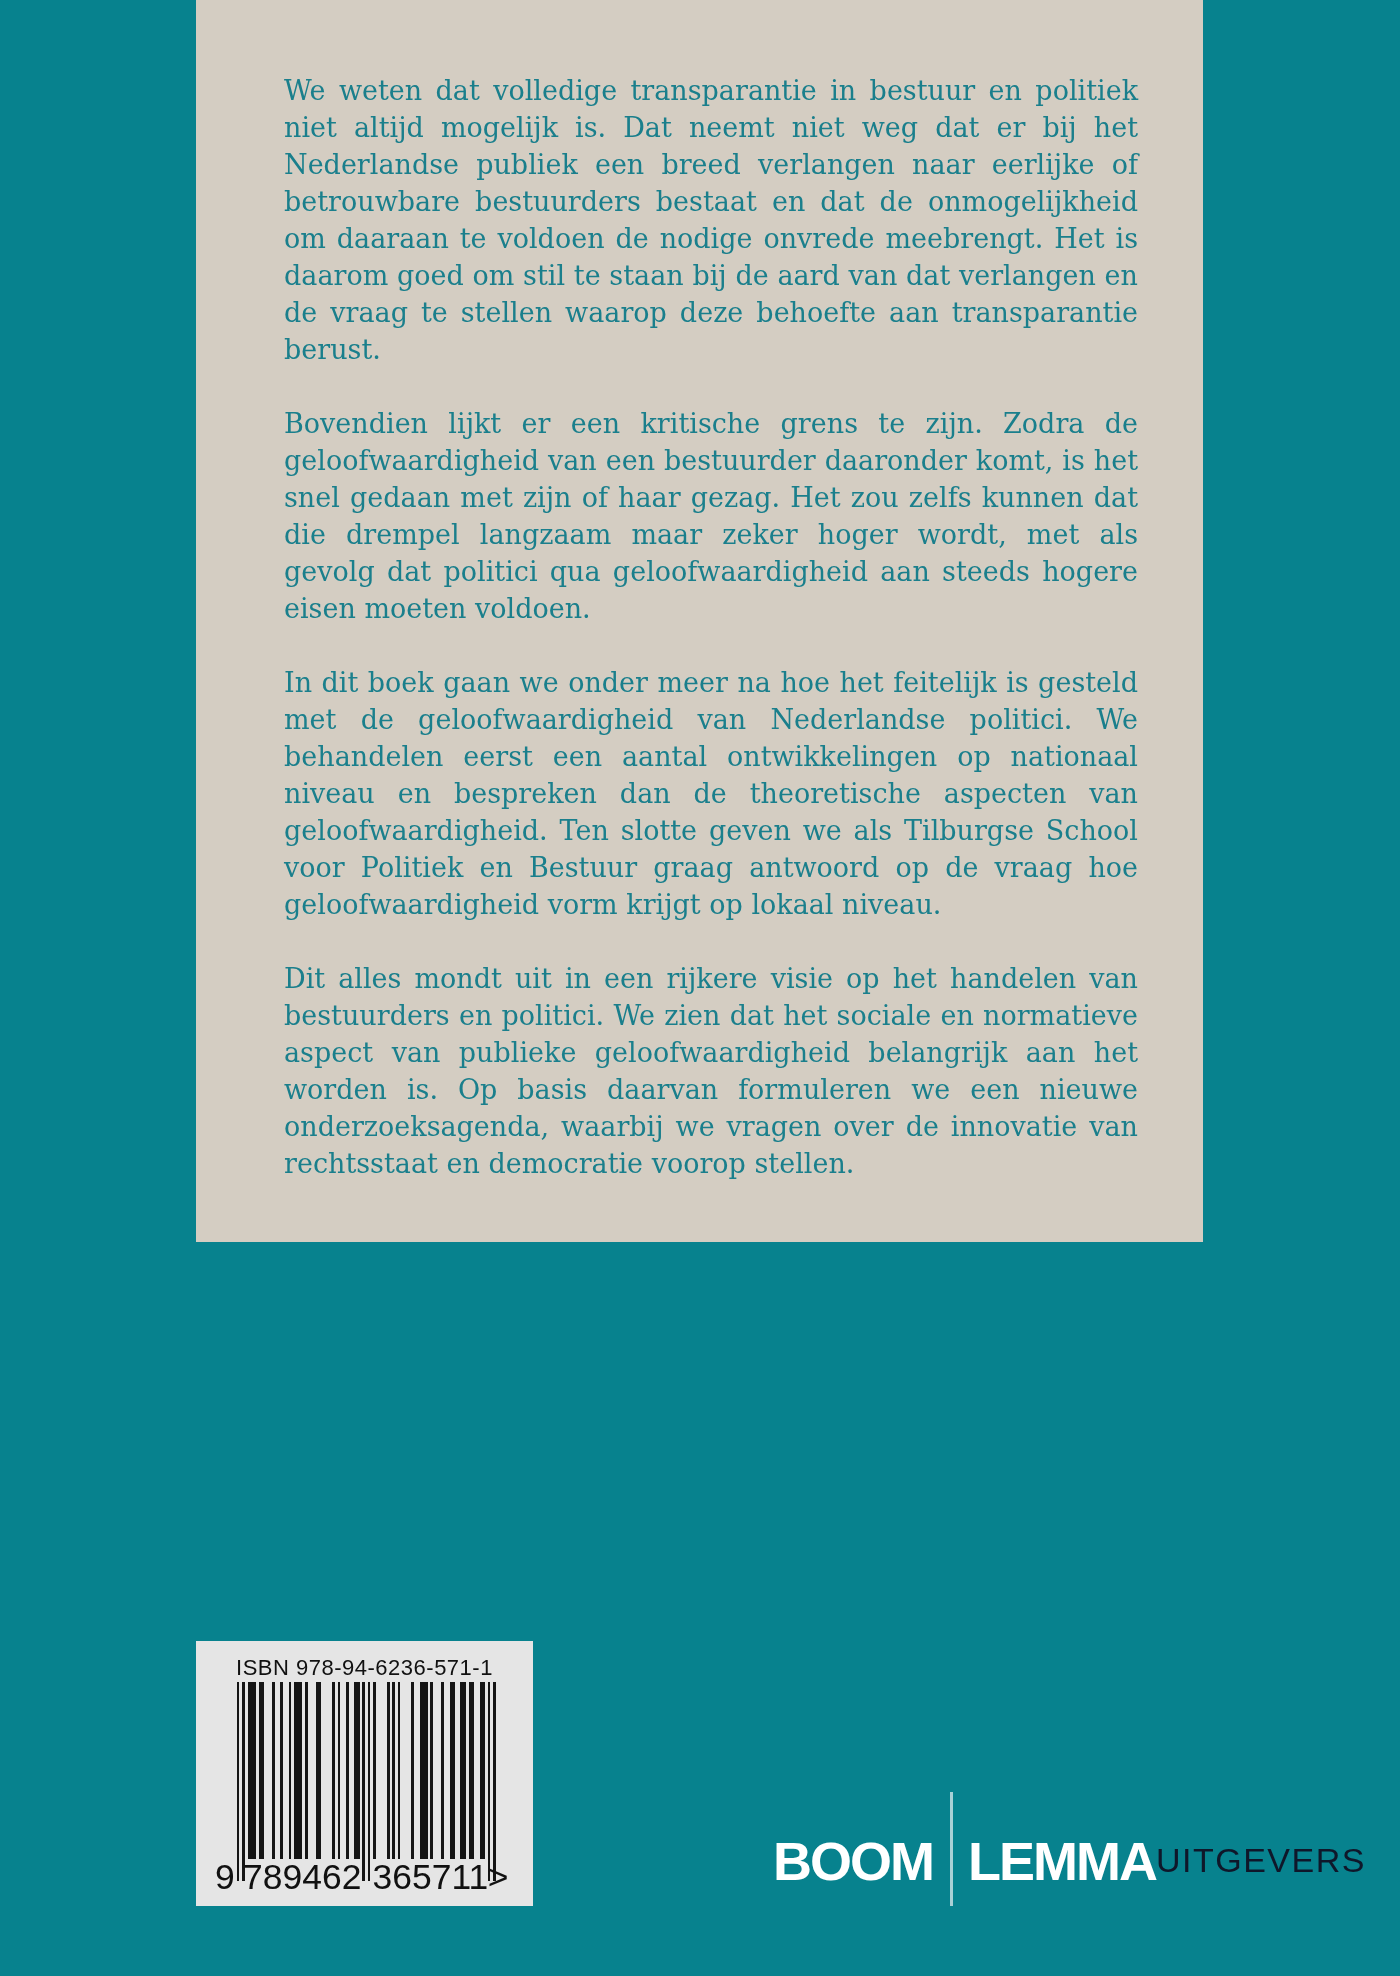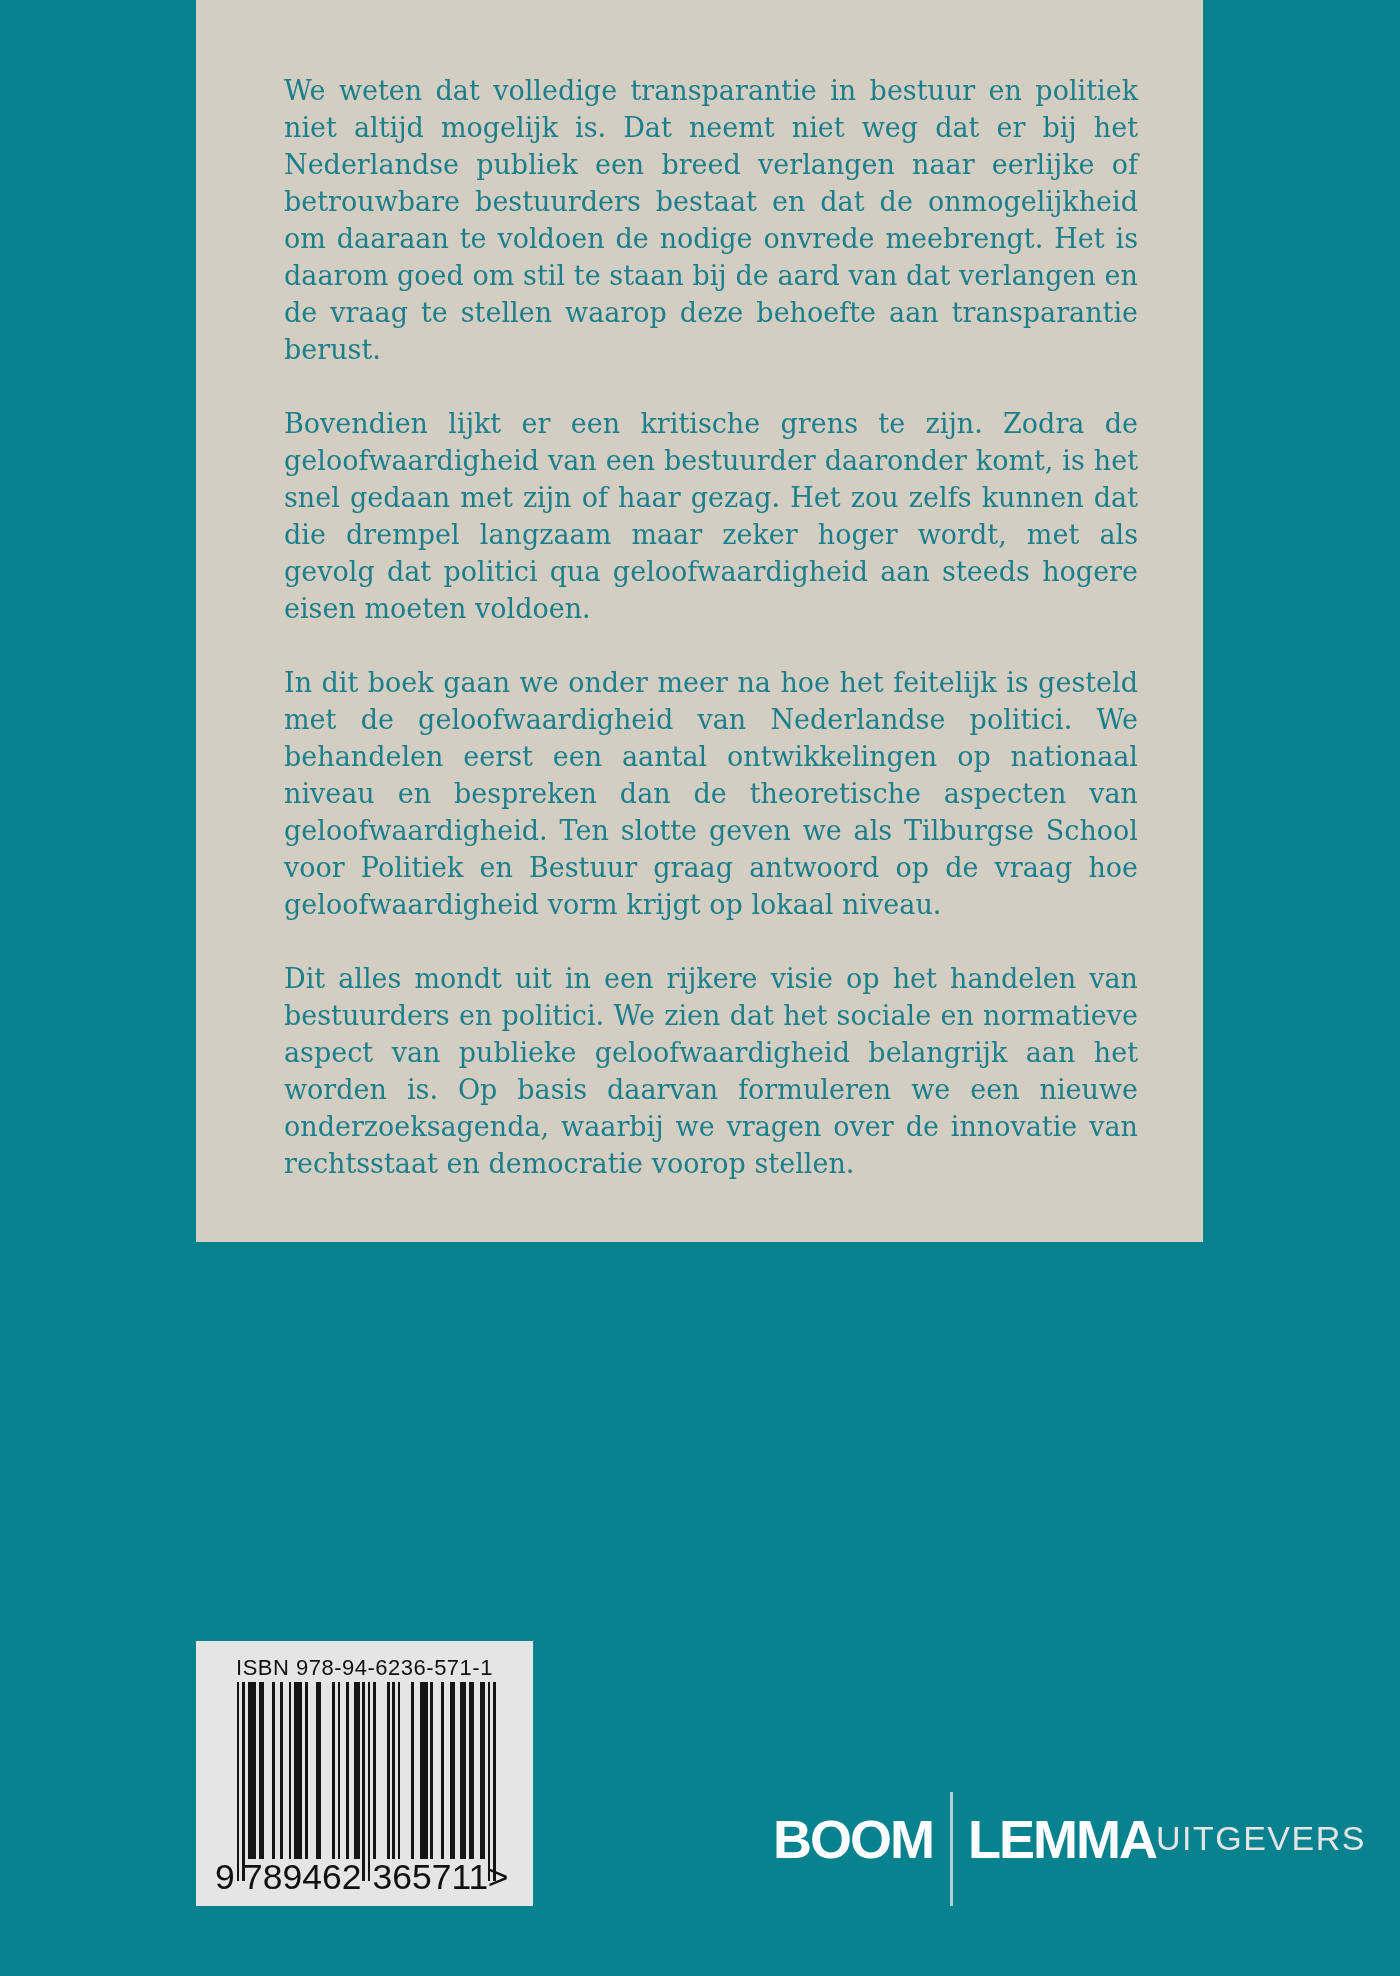--- a/index.html
+++ b/index.html
@@ -55,21 +55,21 @@
   }
   .barcode-svg text {
     font-family: "Liberation Sans", sans-serif;
     fill: #111111;
   }
   .logo {
     position: absolute;
     left: 773px;
     top: 1792px;
     display: flex;
-    align-items: flex-start;
+    align-items: center;
     color: #FFFFFF;
     font-family: "Liberation Sans", sans-serif;
   }
   .logo-boom {
     font-size: 54px;
     font-weight: bold;
     letter-spacing: -2px;
     line-height: 46px;
     margin-top: 24px;
   }
@@ -89,21 +89,21 @@
     font-weight: bold;
     letter-spacing: -2px;
     line-height: 46px;
   }
   .logo-uitgevers {
     font-size: 34px;
     font-weight: normal;
     letter-spacing: 1.5px;
     line-height: 30px;
     margin-top: 7px;
-    color: #e5e5e5;
+    color: #0f172a;
   }
 </style>
 </head>
 <body>
 
 <div class="page">
 
   <div class="panel">
     <p>We weten dat volledige transparantie in bestuur en politiek niet altijd mogelijk is. Dat neemt niet weg dat er bij het Nederlandse publiek een breed verlangen naar eerlijke of betrouwbare bestuurders bestaat en dat de onmogelijkheid om daaraan te voldoen de nodige onvrede meebrengt. Het is daarom goed om stil te staan bij de aard van dat verlangen en de vraag te stellen waarop deze behoefte aan transparantie berust.</p>
     <p>Bovendien lijkt er een kritische grens te zijn. Zodra de geloofwaardigheid van een bestuurder daaronder komt, is het snel gedaan met zijn of haar gezag. Het zou zelfs kunnen dat die drempel langzaam maar zeker hoger wordt, met als gevolg dat politici qua geloofwaardigheid aan steeds hogere eisen moeten voldoen.</p>

